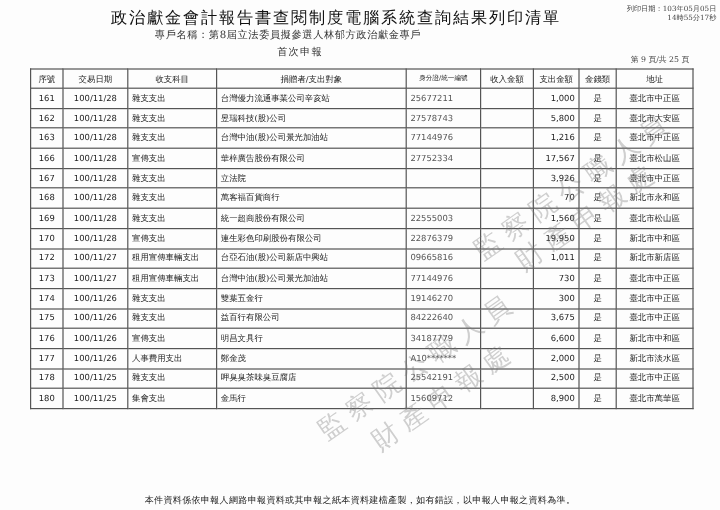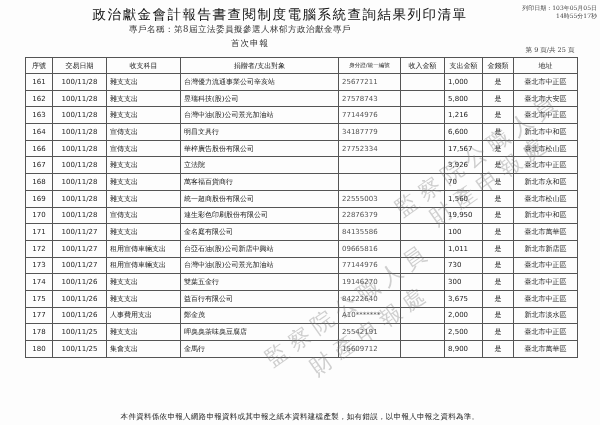--- a/index.html
+++ b/index.html
@@ -46,21 +46,21 @@
     overflow:hidden;
     font-weight:normal;
   }
   table.report th { font-size:7px; text-align:center; height:15px; }
   td.c-seq { text-align:center; font-family:"DejaVu Sans", sans-serif; font-size:6.5px; }
   td.c-date { text-align:center; font-family:"DejaVu Sans", sans-serif; font-size:6.5px; }
   td.c-cat { text-align:left; padding-left:8px; }
   td.c-donor { text-align:left; padding-left:10px; }
   td.c-id { text-align:left; padding-left:9px; font-family:"DejaVu Sans", sans-serif; font-size:5.5px; color:#555; }
   td.c-income { text-align:right; }
-  td.c-expense { font-family:"DejaVu Sans", sans-serif; font-size:6.5px; }
+  td.c-expense { text-align:right; font-family:"DejaVu Sans", sans-serif; font-size:6.5px; }
   td.c-cash { text-align:center; }
   td.c-addr { text-align:center; }
   .footer-note {
     position:absolute; left:0; width:600px; top:412px;
     text-align:center; font-size:7.5px; color:#222; letter-spacing:0.3px;
   }
   .stamp {
     position:absolute; color:rgba(120,120,120,0.35);
     font-size:22px; transform:rotate(-35deg); letter-spacing:6px;
     pointer-events:none; white-space:nowrap;
@@ -132,31 +132,20 @@
         <td class="c-date">100/11/28</td>
         <td class="c-cat">雜支支出</td>
         <td class="c-donor">台灣中油(股)公司景光加油站</td>
         <td class="c-id">77144976</td>
         <td class="c-income"></td>
         <td class="c-expense">1,216</td>
         <td class="c-cash">是</td>
         <td class="c-addr">臺北市中正區</td>
       </tr>
       <tr>
-        <td class="c-seq">164</td>
-        <td class="c-date">100/11/28</td>
-        <td class="c-cat">宣傳支出</td>
-        <td class="c-donor">明昌文具行</td>
-        <td class="c-id">34187779</td>
-        <td class="c-income"></td>
-        <td class="c-expense">6,600</td>
-        <td class="c-cash">是</td>
-        <td class="c-addr">新北市中和區</td>
-      </tr>
-      <tr>
         <td class="c-seq">166</td>
         <td class="c-date">100/11/28</td>
         <td class="c-cat">宣傳支出</td>
         <td class="c-donor">華梓廣告股份有限公司</td>
         <td class="c-id">27752334</td>
         <td class="c-income"></td>
         <td class="c-expense">17,567</td>
         <td class="c-cash">是</td>
         <td class="c-addr">臺北市松山區</td>
       </tr>
@@ -196,31 +185,20 @@
       <tr>
         <td class="c-seq">170</td>
         <td class="c-date">100/11/28</td>
         <td class="c-cat">宣傳支出</td>
         <td class="c-donor">連生彩色印刷股份有限公司</td>
         <td class="c-id">22876379</td>
         <td class="c-income"></td>
         <td class="c-expense">19,950</td>
         <td class="c-cash">是</td>
         <td class="c-addr">新北市中和區</td>
-      </tr>
-      <tr>
-        <td class="c-seq">171</td>
-        <td class="c-date">100/11/27</td>
-        <td class="c-cat">雜支支出</td>
-        <td class="c-donor">金名庭有限公司</td>
-        <td class="c-id">84135586</td>
-        <td class="c-income"></td>
-        <td class="c-expense">100</td>
-        <td class="c-cash">是</td>
-        <td class="c-addr">臺北市萬華區</td>
       </tr>
       <tr>
         <td class="c-seq">172</td>
         <td class="c-date">100/11/27</td>
         <td class="c-cat">租用宣傳車輛支出</td>
         <td class="c-donor">台亞石油(股)公司新店中興站</td>
         <td class="c-id">09665816</td>
         <td class="c-income"></td>
         <td class="c-expense">1,011</td>
         <td class="c-cash">是</td>
@@ -253,20 +231,31 @@
         <td class="c-date">100/11/26</td>
         <td class="c-cat">雜支支出</td>
         <td class="c-donor">益百行有限公司</td>
         <td class="c-id">84222640</td>
         <td class="c-income"></td>
         <td class="c-expense">3,675</td>
         <td class="c-cash">是</td>
         <td class="c-addr">臺北市中正區</td>
       </tr>
       <tr>
+        <td class="c-seq">176</td>
+        <td class="c-date">100/11/26</td>
+        <td class="c-cat">宣傳支出</td>
+        <td class="c-donor">明昌文具行</td>
+        <td class="c-id">34187779</td>
+        <td class="c-income"></td>
+        <td class="c-expense">6,600</td>
+        <td class="c-cash">是</td>
+        <td class="c-addr">新北市中和區</td>
+      </tr>
+      <tr>
         <td class="c-seq">177</td>
         <td class="c-date">100/11/26</td>
         <td class="c-cat">人事費用支出</td>
         <td class="c-donor">鄭金茂</td>
         <td class="c-id">A10*******</td>
         <td class="c-income"></td>
         <td class="c-expense">2,000</td>
         <td class="c-cash">是</td>
         <td class="c-addr">新北市淡水區</td>
       </tr>

